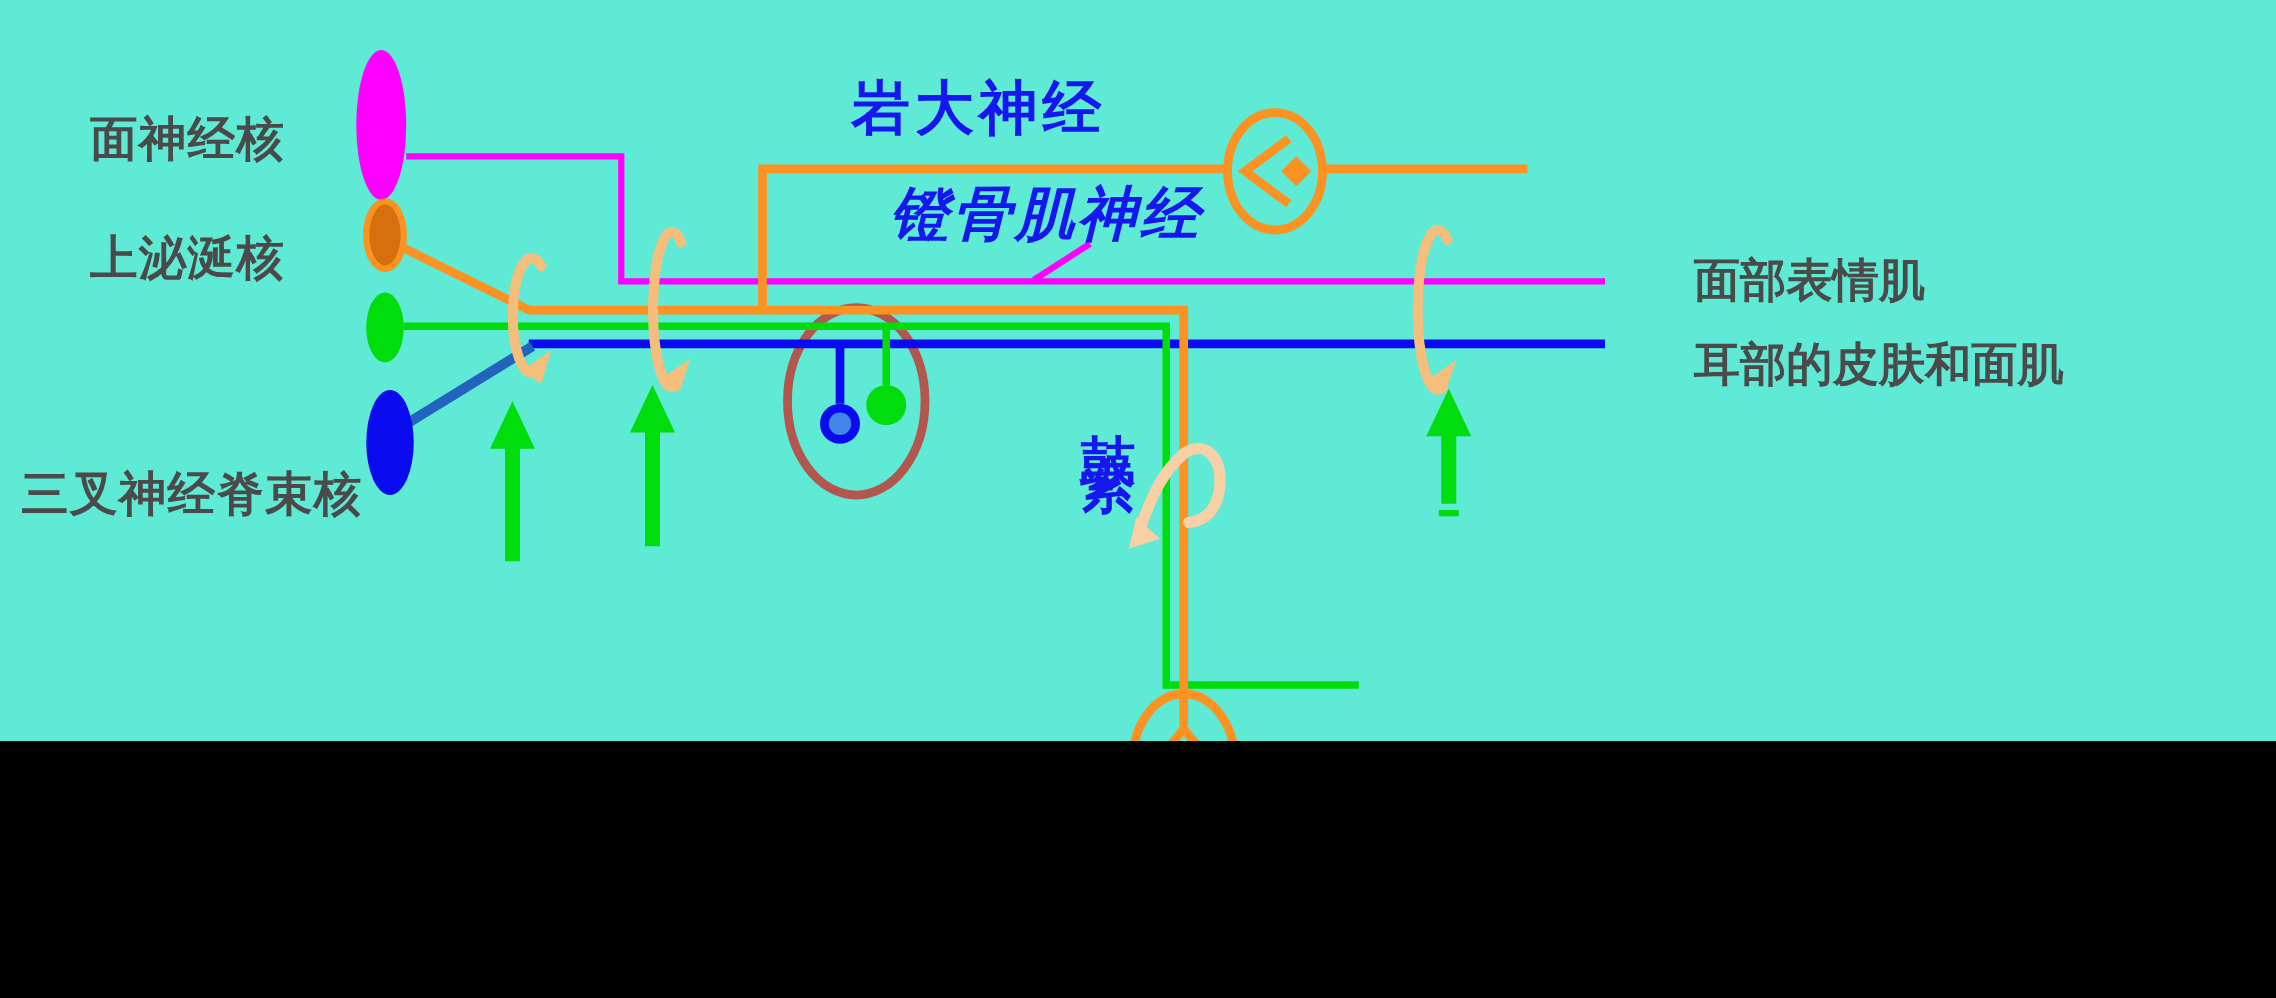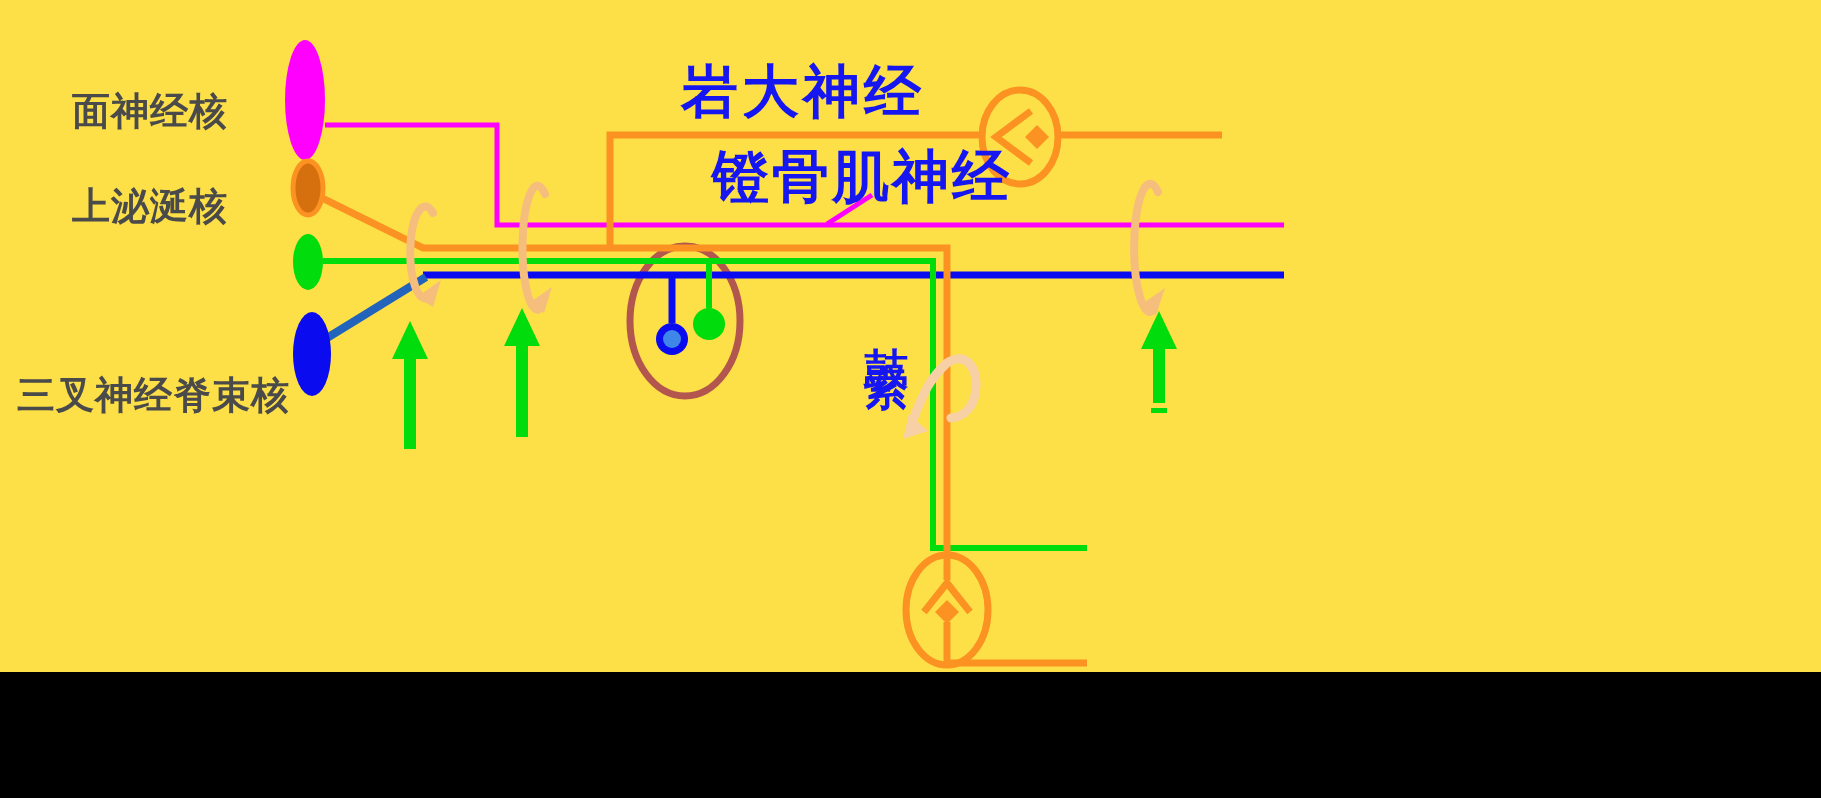--- a/index.html
+++ b/index.html
@@ -1,33 +1,33 @@
 <!DOCTYPE html>
 <html><head>
 <meta charset="utf-8">
 <style>
   html,body{margin:0;padding:0;background:#000;}
   #stage{
     position:relative;
-    width:1821px;height:672px;
-    background:#fde047;
+    width:1821px;height:593px;
+    background:#5eead4;
     overflow:hidden;
     font-family:"DejaVu Sans","Liberation Sans",sans-serif;
   }
   #diagram-svg{position:absolute;left:0;top:0;}
   .lbl{
     position:absolute;
     white-space:nowrap;
     font-weight:bold;
     line-height:1.05;
     user-select:none;
   }
   .lbl-gray{color:#4a4a4a;font-size:38px;letter-spacing:1px;}
   .lbl-gray-sm{color:#4a4a4a;font-size:37px;letter-spacing:0px;}
-  .lbl-blue{color:#1616f0;font-size:57px;letter-spacing:4px;}
+  .lbl-blue{color:#1616f0;font-size:47px;letter-spacing:4px;}
   .lbl-blue-vert{
     color:#1616f0;font-size:45px;
     writing-mode:vertical-rl;text-orientation:upright;
     letter-spacing:17px;line-height:1;
   }
 </style>
 </head>
 <body>
 
 <div id="stage">
@@ -99,17 +99,19 @@
     <ellipse cx="308" cy="188" rx="15" ry="27" fill="#D66F0E" stroke="#FB9222" stroke-width="5"></ellipse>
     <ellipse cx="308" cy="262" rx="15" ry="28" fill="#00DC0C"></ellipse>
     <ellipse cx="312" cy="354" rx="19" ry="42" fill="#0B0BEF"></ellipse>
   </svg>
 
   <div class="lbl lbl-gray" style="left:72px;top:92px;">面神经核</div>
   <div class="lbl lbl-gray" style="left:72px;top:187px;">上泌涎核</div>
   <div class="lbl lbl-gray" style="left:17px;top:356px;margin-top:20px;">三叉神经脊束核</div>
 
   <div class="lbl lbl-blue" style="left:681px;top:62px;">岩大神经</div>
-  <div class="lbl lbl-blue" style="left:712px;top:147px;letter-spacing:3px;">镫骨肌神经</div>
+  <div class="lbl lbl-blue" style="left:712px;top:147px;letter-spacing:3px;font-style:italic;">镫骨肌神经</div>
   <div class="lbl lbl-blue-vert" style="left:864px;top:311px;">鼓索</div>
 
+  <div class="lbl lbl-gray-sm" style="left:1355px;top:206px;">面部表情肌</div>
+  <div class="lbl lbl-gray-sm" style="left:1355px;top:273px;">耳部的皮肤和面肌</div>
 
 </div>
 
 </body></html>

